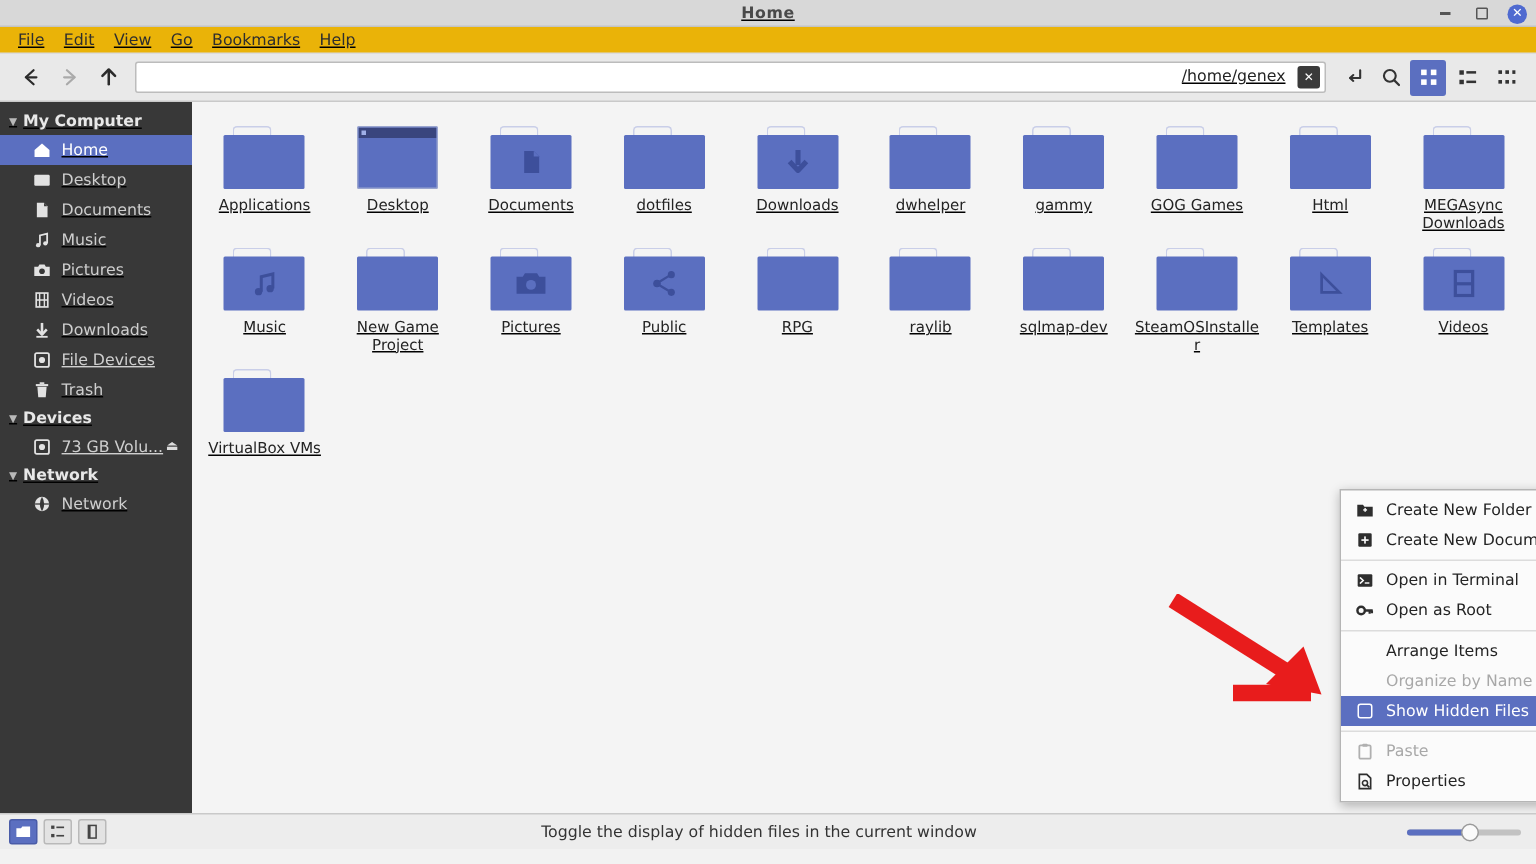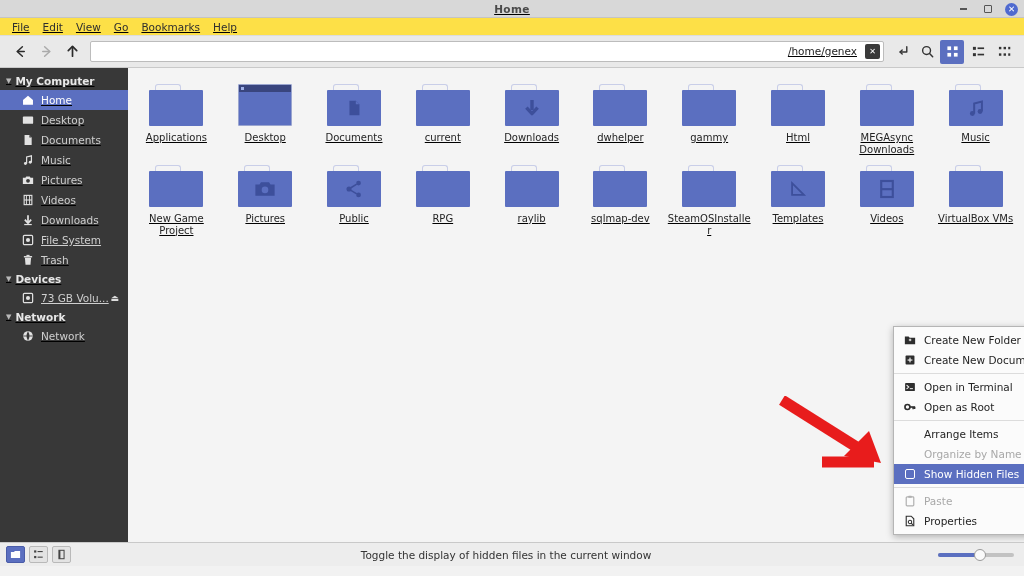--- a/index.html
+++ b/index.html
@@ -19,21 +19,21 @@
   .winbtns { position: absolute; right: 6px; top: 0; height: 18px; display: flex; align-items: center; gap: 11px; }
   .wb { width: 13px; height: 13px; display: flex; align-items: center; justify-content: center;
         font-size: 9px; color: #555; line-height: 1; }
   .wb.minimize::before { content: ""; display: block; width: 7px; height: 1.5px; background: #555; }
   .wb.maximize::before { content: ""; display: block; width: 6px; height: 6px;
         border: 1.4px solid #555; border-radius: 1px; }
   .wb.close { background: #4f6ad0; border-radius: 50%; width: 13px; height: 13px; color: #fff;
         font-size: 8.5px; font-weight: bold; }
 
   
-  .menubar { height: 18px; background: #fde047; display: flex; align-items: center;
+  .menubar { height: 18px; background: #eab308; display: flex; align-items: center;
              padding-left: 6px; gap: 1px; border-bottom: 1px solid #dcdcdc; }
   .menubar .mi { font-size: 10.5px; color: #2e2e2e; padding: 2px 6px; cursor: default; border-radius: 2px; }
 
   
   .toolbar { height: 32px; background: #e9e9e9; display: flex; align-items: center;
              padding: 0 8px; gap: 2px; border-bottom: 1px solid #c9c9c9; }
   .navbtn { width: 24px; height: 24px; display: flex; align-items: center; justify-content: center;
             color: #2b2b2b; }
   .navbtn.disabled { color: #aaa; }
   .pathwrap { flex: 1; position: relative; margin: 0 6px 0 4px; }
@@ -287,21 +287,21 @@
         <span class="lbl">Downloads</span>
       </div>
 
       <div class="sitem">
         <span class="ico">
           <svg width="12" height="12" viewBox="0 0 14 14">
               <rect x="1.6" y="1.6" width="10.8" height="10.8" rx="1.3" fill="none" stroke="currentColor" stroke-width="1.4"></rect>
               <rect x="4.6" y="4.6" width="4.8" height="4.8" rx="2.4" fill="currentColor"></rect>
             </svg>
         </span>
-        <span class="lbl underline">File System</span>
+        <span class="lbl underline">File Devices</span>
       </div>
 
       <div class="sitem">
         <span class="ico">
           <svg width="12" height="12" viewBox="0 0 14 14">
               <rect x="2.2" y="2.4" width="9.6" height="1.6" fill="currentColor"></rect>
               <path d="M3.4 4.4 H10.6 L9.9 12.6 H4.1 Z" fill="currentColor"></path>
               <rect x="5.2" y="1" width="3.6" height="1.3" fill="currentColor"></rect>
             </svg>
         </span>
@@ -369,21 +369,21 @@
                 </svg>
               </div>
             </div>
             <div class="fname">Documents</div>
           </div>
           <div class="cell">
             <div class="folder">
               <div class="tab"></div>
               <div class="bodyf"></div>
             </div>
-            <div class="fname">current</div>
+            <div class="fname">dotfiles</div>
           </div>
           <div class="cell">
             <div class="folder">
               <div class="tab"></div>
               <div class="bodyf"></div>
               <div class="emblem">
                 <svg width="22" height="22" viewBox="0 0 22 22">
                   <path d="M11 3 V13" stroke="currentColor" stroke-width="3.4"></path>
                   <path d="M5.4 10.6 L11 16.6 L16.6 10.6" fill="none" stroke="currentColor" stroke-width="3.4" stroke-linejoin="round"></path>
                 </svg>
@@ -397,20 +397,27 @@
               <div class="bodyf"></div>
             </div>
             <div class="fname">dwhelper</div>
           </div>
           <div class="cell">
             <div class="folder">
               <div class="tab"></div>
               <div class="bodyf"></div>
             </div>
             <div class="fname">gammy</div>
+          </div>
+          <div class="cell">
+            <div class="folder">
+              <div class="tab"></div>
+              <div class="bodyf"></div>
+            </div>
+            <div class="fname">GOG Games</div>
           </div>
           <div class="cell">
             <div class="folder">
               <div class="tab"></div>
               <div class="bodyf"></div>
             </div>
             <div class="fname">Html</div>
           </div>
           <div class="cell">
             <div class="folder">

